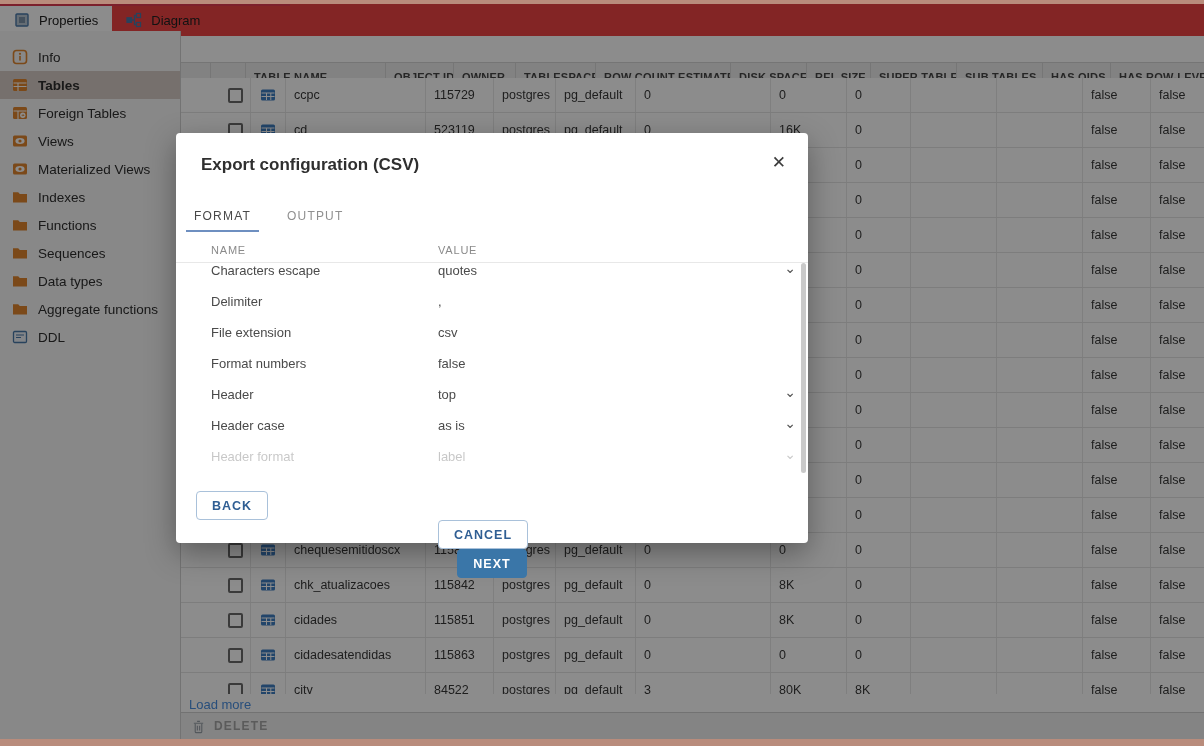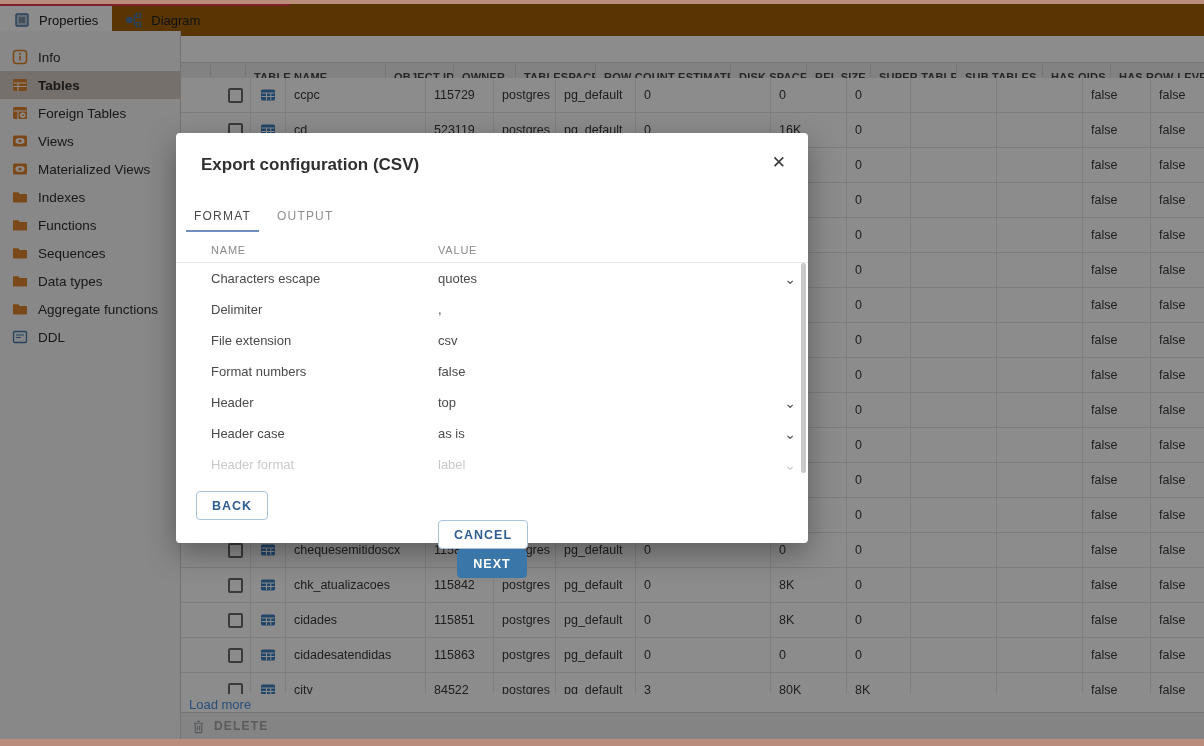--- a/index.html
+++ b/index.html
@@ -2,21 +2,21 @@
 <html><head>
 <meta charset="utf-8">
 <style>
   * { margin:0; padding:0; box-sizing:border-box; }
   html,body { width:1204px; height:746px; overflow:hidden;
     font-family:"Liberation Sans", sans-serif; background:#fff; }
 
   
   .app { position:absolute; inset:0; background:#fff; }
 
-  .tabbar { position:absolute; top:4px; left:0; right:0; height:32px; background:#a16207; display:flex; }
+  .tabbar { position:absolute; top:4px; left:0; right:0; height:32px; background:#ef4444; display:flex; }
   .wtab { height:32px; display:flex; align-items:center; gap:9px; padding:0 14px; font-size:13px; color:#222; }
   .wtab.active { background:#fff; }
   .wtab .ticon { width:16px; height:16px; display:inline-block; }
   .accent-line { position:absolute; top:4px; left:0; width:290px; height:2px; background:#e23b50; }
 
   .sidebar { position:absolute; top:31px; left:0; bottom:0; width:181px; background:#f7f7f7; border-right:1px solid #d2d2d2; padding-top:12px; }
   .side-item { height:28px; display:flex; align-items:center; gap:10px; padding-left:12px; font-size:13.5px; color:#2e2e2e; cursor:default; }
   .side-item.selected { background:#d8cdc6; font-weight:700; }
   .sicon { width:16px; height:16px; flex:0 0 16px; display:inline-block; }
   .sicon svg, .ticon svg { width:100%; height:100%; display:block; }
@@ -43,28 +43,28 @@
 
   
   .overlay { position:absolute; inset:0; background:rgba(0,0,0,.45); z-index:40; }
   .strip-top { position:absolute; top:0; left:0; right:0; height:4px; background:#b98c7c; z-index:50; }
   .strip-bottom { position:absolute; bottom:0; left:0; right:0; height:7px; background:#b98c7c; z-index:50; }
 
   
   .dialog { position:absolute; left:176px; top:133px; width:632px; height:410px; background:#fff; border-radius:4px; box-shadow:0 10px 30px rgba(0,0,0,.35); z-index:60; }
   .dtitle { position:absolute; top:22px; left:25px; font-size:17px; font-weight:700; color:#2f2f2f; }
   .dclose { position:absolute; top:20px; right:22px; font-size:17px; color:#3c3c3c; cursor:pointer; line-height:20px; }
-  .dtabs { position:absolute; top:70px; left:10px; display:flex; gap:10px;text-align:right; }
+  .dtabs { position:absolute; top:70px; left:10px; display:flex; gap:20px;text-align:right; }
   .dtab { padding:6px 8px 7px; font-size:12px; letter-spacing:1.2px; color:#8f8f8f; border-bottom:2px solid transparent; cursor:pointer; }
   .dtab.active { color:#484848; border-bottom-color:#6e8fc0; }
   .dhead { position:absolute; top:104px; left:0; right:0; height:26px; display:flex; align-items:center; border-bottom:1px solid #e8e8e8; }
   .dhn { flex:0 0 262px; padding-left:35px; font-size:11px; letter-spacing:.8px; color:#8a8a8a; }
   .dhv { flex:1; font-size:11px; letter-spacing:.8px; color:#8a8a8a; }
   .dform { position:absolute; top:130px; left:0; right:0; height:207px; overflow:hidden; }
-  .drow { display:flex; align-items:center; height:31px; }
+  .drow { display:flex; align-items:flex-start; height:31px; }
   .drow.faded { opacity:.3; }
   .dname { flex:0 0 262px; padding-left:35px; font-size:13px; color:#4a4a4a; white-space:nowrap; }
   .dvalue { flex:1; font-size:13px; color:#4a4a4a; white-space:nowrap; }
   .chev { margin-right:12px; color:#555; font-size:14px; line-height:10px; }
   .dscroll { position:absolute; right:2px; top:130px; width:5px; height:210px; background:#c9c9c9; border-radius:3px; }
   .dbtns { position:absolute; top:358px; left:20px; right:20px; display:flex; align-items:center;flex-direction:column; }
   .btn { height:29px; border-radius:4px; font-size:12.5px; font-weight:700; letter-spacing:1px; display:flex; align-items:center; justify-content:center; padding:0 15px; cursor:pointer; }
   .btn-outline { border:1px solid #a9c1da; color:#2f5e93; background:#fff; }
   .btn-primary { background:#3a76a8; border:1px solid #3a76a8; color:#fff; }
   .btn-back { margin-right:auto; }

